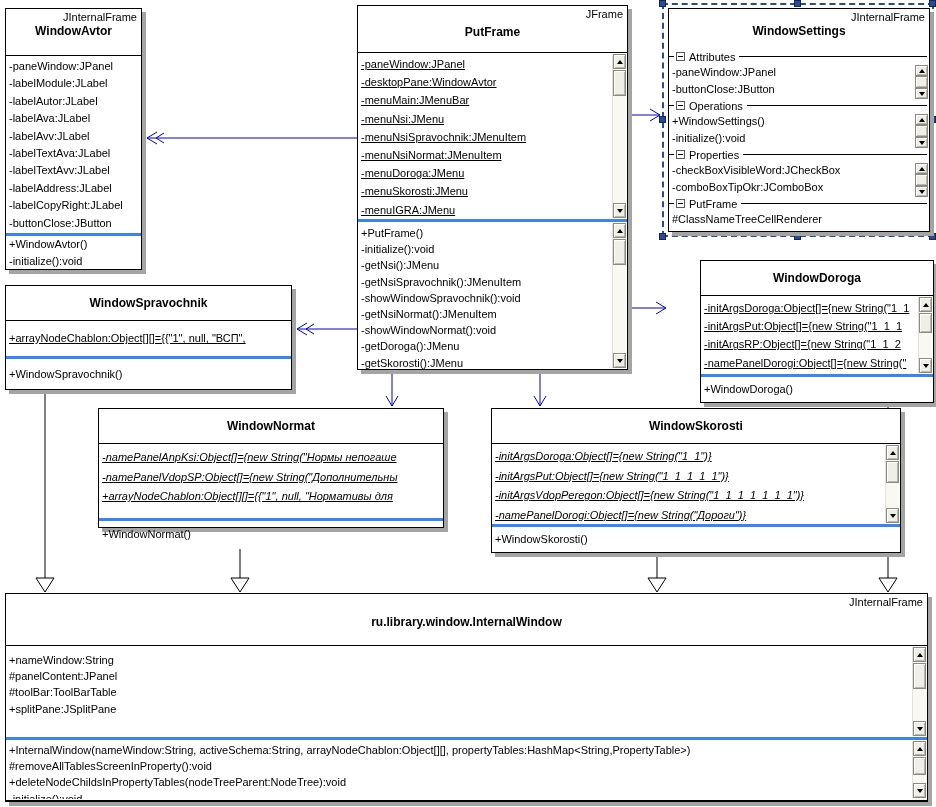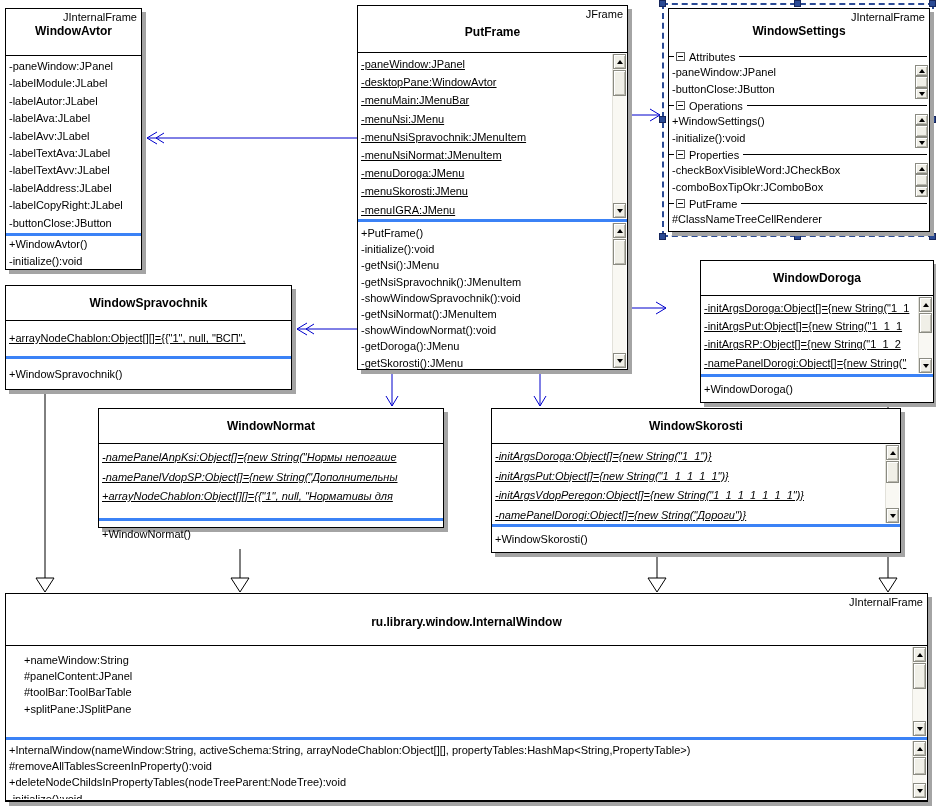--- a/index.html
+++ b/index.html
@@ -16,21 +16,21 @@
           border-bottom:1px solid #000;box-sizing:border-box;}
   .comp{position:relative;box-sizing:border-box;overflow:hidden;}
   .comp.bt{border-top:3px solid #3b82f6;}
   .comp.vc{display:flex;align-items:center;}
   .row{padding:0 3px;white-space:nowrap;overflow:hidden;line-height:17px;height:17px;}
   .comp.vc .row{height:auto;}
   .r16 .row{line-height:16.2px;height:16.2px;}
   .r17 .row{line-height:17.4px;height:17.4px;}
   .r18 .row{line-height:18.2px;height:18.2px;}
   .r19 .row{line-height:19.6px;height:19.6px;font-style:italic;}
-  .pt2{padding-top:2px;} .pt3{padding-top:3px;} .pt4{padding-top:4px;} .pt6{padding-top:6px;margin-left:15px;}
+  .pt2{padding-top:2px;} .pt3{padding-top:3px;} .pt4{padding-top:4px;} .pt6{padding-top:6px;}
   .u{text-decoration:underline;}
   
   .sb{position:absolute;right:1px;top:1px;bottom:1px;width:14px;background:#f9f8f3;
       border-left:1px solid #e2e1da;box-sizing:border-box;}
   .sbtn{position:absolute;left:0;width:13px;height:15px;background:#f0efe7;border:1px solid #8b8b82;
         box-shadow:inset 1px 1px 0 #fff,inset -1px -1px 0 #b9b8ae;box-sizing:border-box;
         display:flex;align-items:center;justify-content:center;}
   .sbtn.up{top:0;} .sbtn.down{bottom:0;}
   .sthumb{position:absolute;left:0;top:16px;width:13px;height:26px;background:#f0efe7;
           border:1px solid #8b8b82;box-shadow:inset 1px 1px 0 #fff,inset -1px -1px 0 #b9b8ae;

